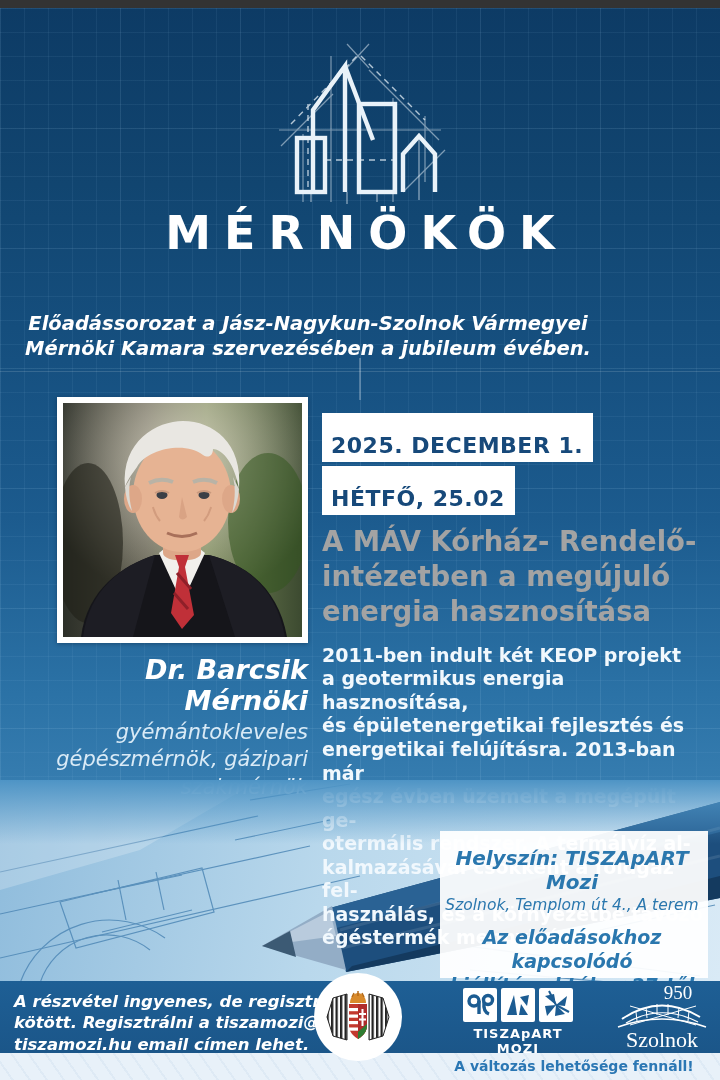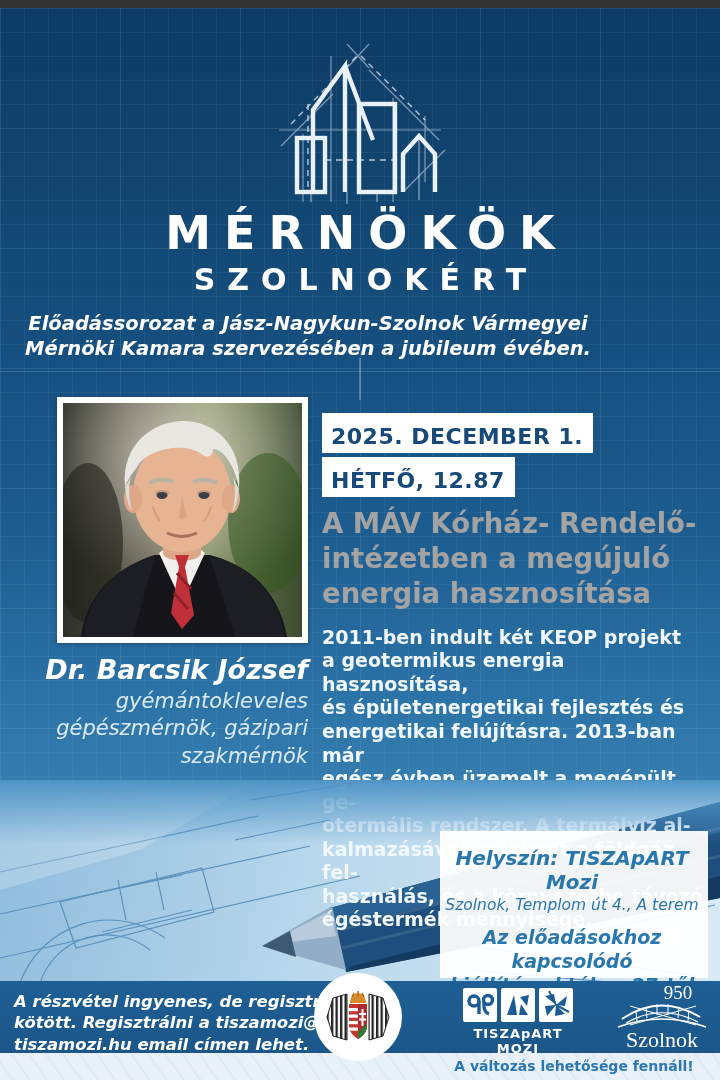--- a/index.html
+++ b/index.html
@@ -66,21 +66,21 @@
   .speaker-titles{
     margin-top:3px;font-size:21px;font-style:italic;color:#d9eaf6;line-height:1.3;
     white-space:pre-line;
   }
 
   
   .event-col{position:absolute;left:322px;top:405px;width:386px;}
   .badge{
     display:table;background:#fff;color:#17497a;
     font-size:22px;font-weight:800;letter-spacing:.5px;
-    padding:11px 10px 4px 9px;margin-bottom:4px;
+    padding:20px 10px 4px 9px;margin-bottom:4px;
   }
   .event-title{
     margin-top:9px;color:#a3a3a3;font-size:27.5px;font-weight:800;line-height:1.27;
     white-space:pre-line;
   }
   .event-desc{
     margin-top:15px;color:#f1f8fd;font-size:19px;font-weight:700;line-height:1.24;
     white-space:pre-line;
   }
 
@@ -201,21 +201,20 @@
       <g stroke-width="1.2" opacity="0.6">
         <line x1="38" y1="150" x2="38" y2="160"></line>
         <line x1="74" y1="150" x2="74" y2="162"></line>
         <line x1="104" y1="150" x2="104" y2="160"></line>
         <line x1="146" y1="94" x2="146" y2="158"></line>
       </g>
     </g>
   </svg>
 
   <div class="brand-title">MÉRNÖKÖK</div>
-  <div class="brand-subtitle">SZOLNOKÉRT</div>
   <div class="series-intro">Előadássorozat a Jász-Nagykun-Szolnok Vármegyei
 Mérnöki Kamara szervezésében a jubileum évében.</div>
 
   <div class="photo-card">
     <svg width="239" height="234" viewBox="0 0 239 234">
       <defs>
         <linearGradient id="pbg" x1="0" y1="0" x2="1" y2="0">
           <stop offset="0" stop-color="#2c2f28"></stop>
           <stop offset="0.35" stop-color="#5c5a4c"></stop>
           <stop offset="0.6" stop-color="#7a8a5a"></stop>
@@ -257,29 +256,29 @@
       <path d="M92,90 Q99,86 106,90" stroke="#c99a7e" stroke-width="2" fill="none"></path>
       <path d="M134,90 Q141,86 148,90" stroke="#c99a7e" stroke-width="2" fill="none"></path>
 
       <path d="M119,94 L116,114 Q119,119 124,114 Z" fill="#d9a384"></path>
       <path d="M104,130 Q119,137 134,130" stroke="#a8705a" stroke-width="3" fill="none"></path>
       <path d="M97,118 Q92,112 90,104 M141,118 Q146,112 148,104" stroke="#d29c7e" stroke-width="2" fill="none"></path>
     </svg>
   </div>
 
   <div class="speaker-block">
-    <div class="speaker-name">Dr. Barcsik József</div>
+    <div class="speaker-name">Dr. Barcsik Mérnöki</div>
     <div class="speaker-titles">gyémántokleveles
 gépészmérnök, gázipari
 szakmérnök</div>
   </div>
 
   <div class="event-col">
     <div class="badge">2025. DECEMBER 1.</div>
-    <div class="badge">HÉTFŐ, 12.87</div>
+    <div class="badge">HÉTFŐ, 25.02</div>
     <div class="event-title">A MÁV Kórház- Rendelő-
 intézetben a megújuló
 energia hasznosítása</div>
     <div class="event-desc">2011-ben indult két KEOP projekt
 a geotermikus energia hasznosítása,
 és épületenergetikai fejlesztés és
 energetikai felújításra. 2013-ban már
 egész évben üzemelt a megépült ge-
 otermális rendszer. A termálvíz al-
 kalmazásával csökkent a földgáz fel-

